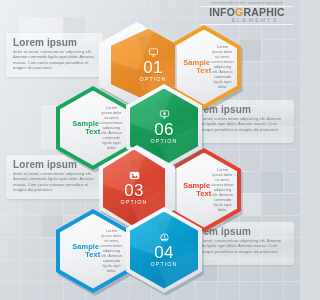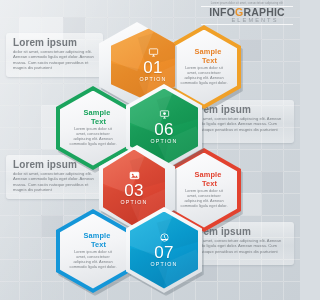--- a/index.html
+++ b/index.html
@@ -108,21 +108,21 @@
     font-size:17px;line-height:17px;font-weight:normal;letter-spacing:.4px;
     text-shadow:0 1px 1px rgba(0,0,0,.14);
   }
   .numlbl{
     font-size:5.3px;letter-spacing:1.1px;line-height:7px;margin-top:0px;
     text-shadow:0 1px 1px rgba(0,0,0,.12);
   }
 
   
   .swrap{
-    position:absolute;inset:0;display:flex;flex-direction:column;
+    position:absolute;inset:0;display:flex;
     align-items:center;justify-content:center;text-align:center;
     padding:0 9px;box-sizing:border-box;
   }
   .s-title{
     font-size:7.4px;font-weight:bold;line-height:8.2px;letter-spacing:.1px;
     width:100%;
   }
   .s-title .t1{display:block;text-align:center;margin-left:8px;}
   .s-title .t2{display:block;text-align:left;margin-left:22px;}
   .s-body{
@@ -312,19 +312,19 @@
         <span style="left:34px;top:44px;width:42px;height:40px;background:rgba(255,255,255,.10);transform:rotate(-24deg);"></span>
       </div>
       <div class="numwrap">
         <div class="num-ico">
           <svg viewBox="0 0 24 24" fill="none" stroke="#fff" stroke-width="1.7">
             <circle cx="12" cy="12" r="8"></circle>
             <path d="M12 7.5 V12 L15 14" stroke-linecap="round"></path>
             <path d="M5 16.5 h14" stroke-width="2.4" stroke-linecap="round"></path>
           </svg>
         </div>
-        <div class="num">07</div>
+        <div class="num">04</div>
         <div class="numlbl">OPTION</div>
       </div>
     </div>
   </div>
 
 </div>
 
 </body></html>

